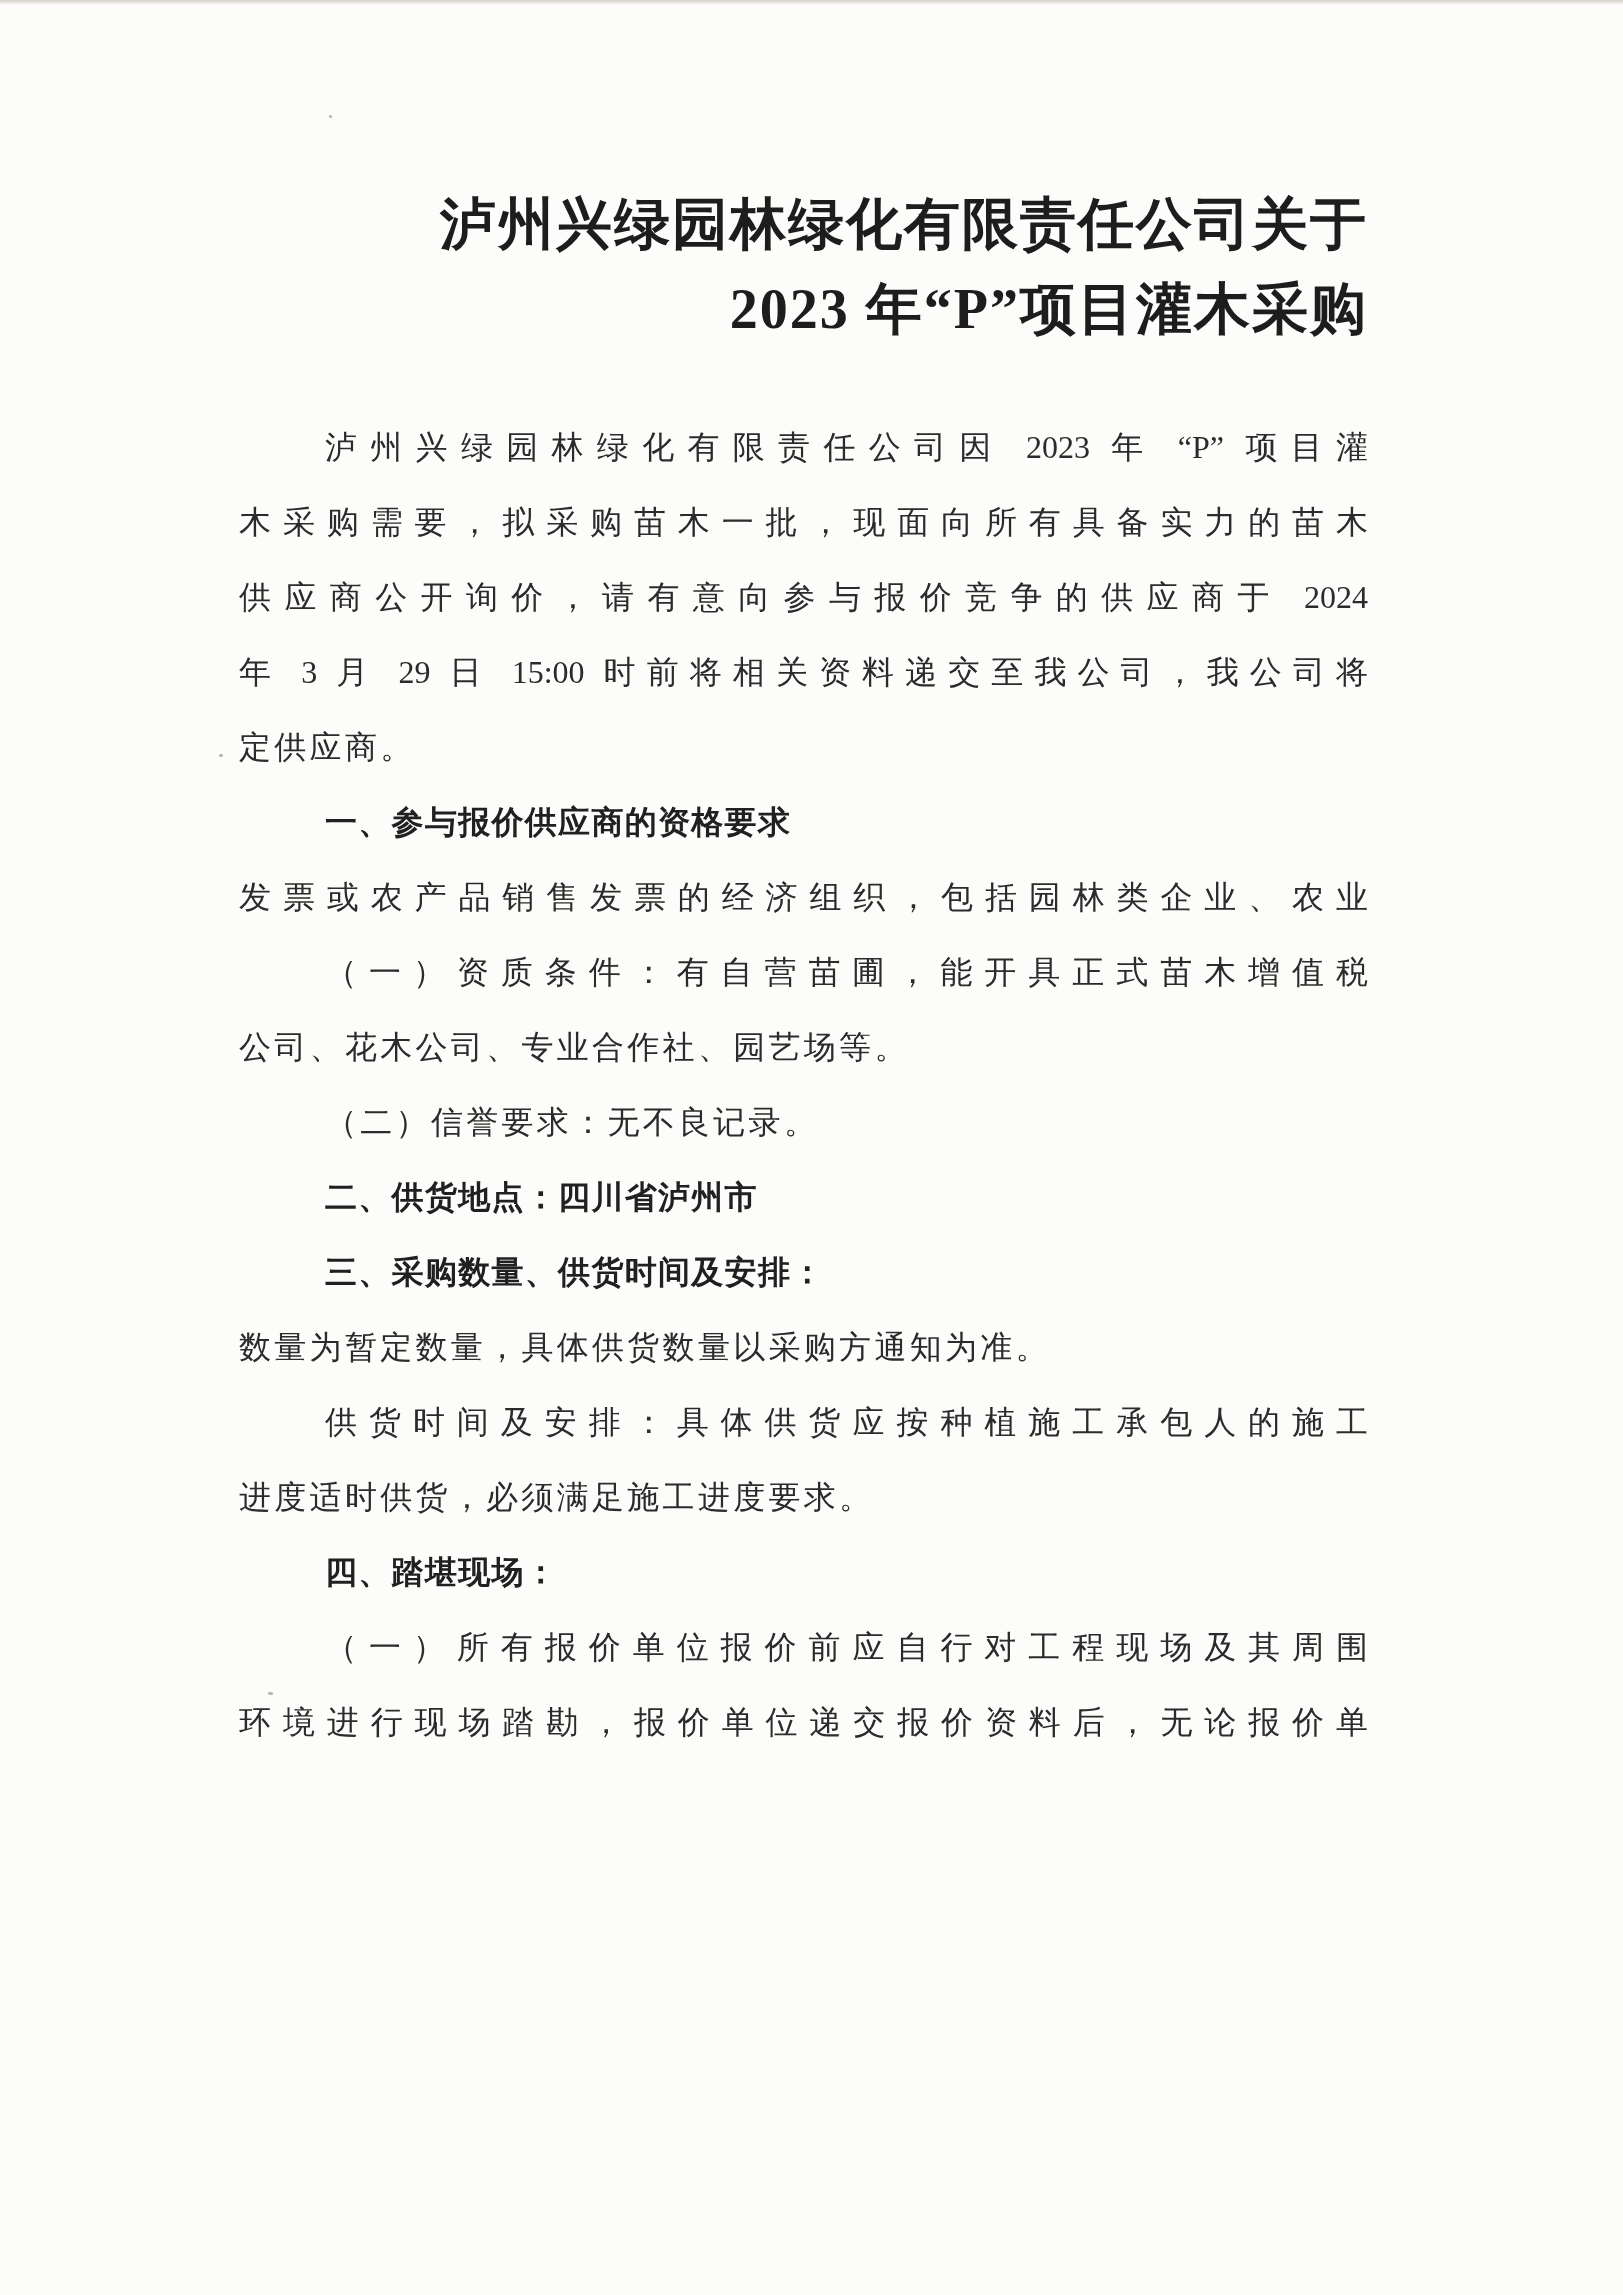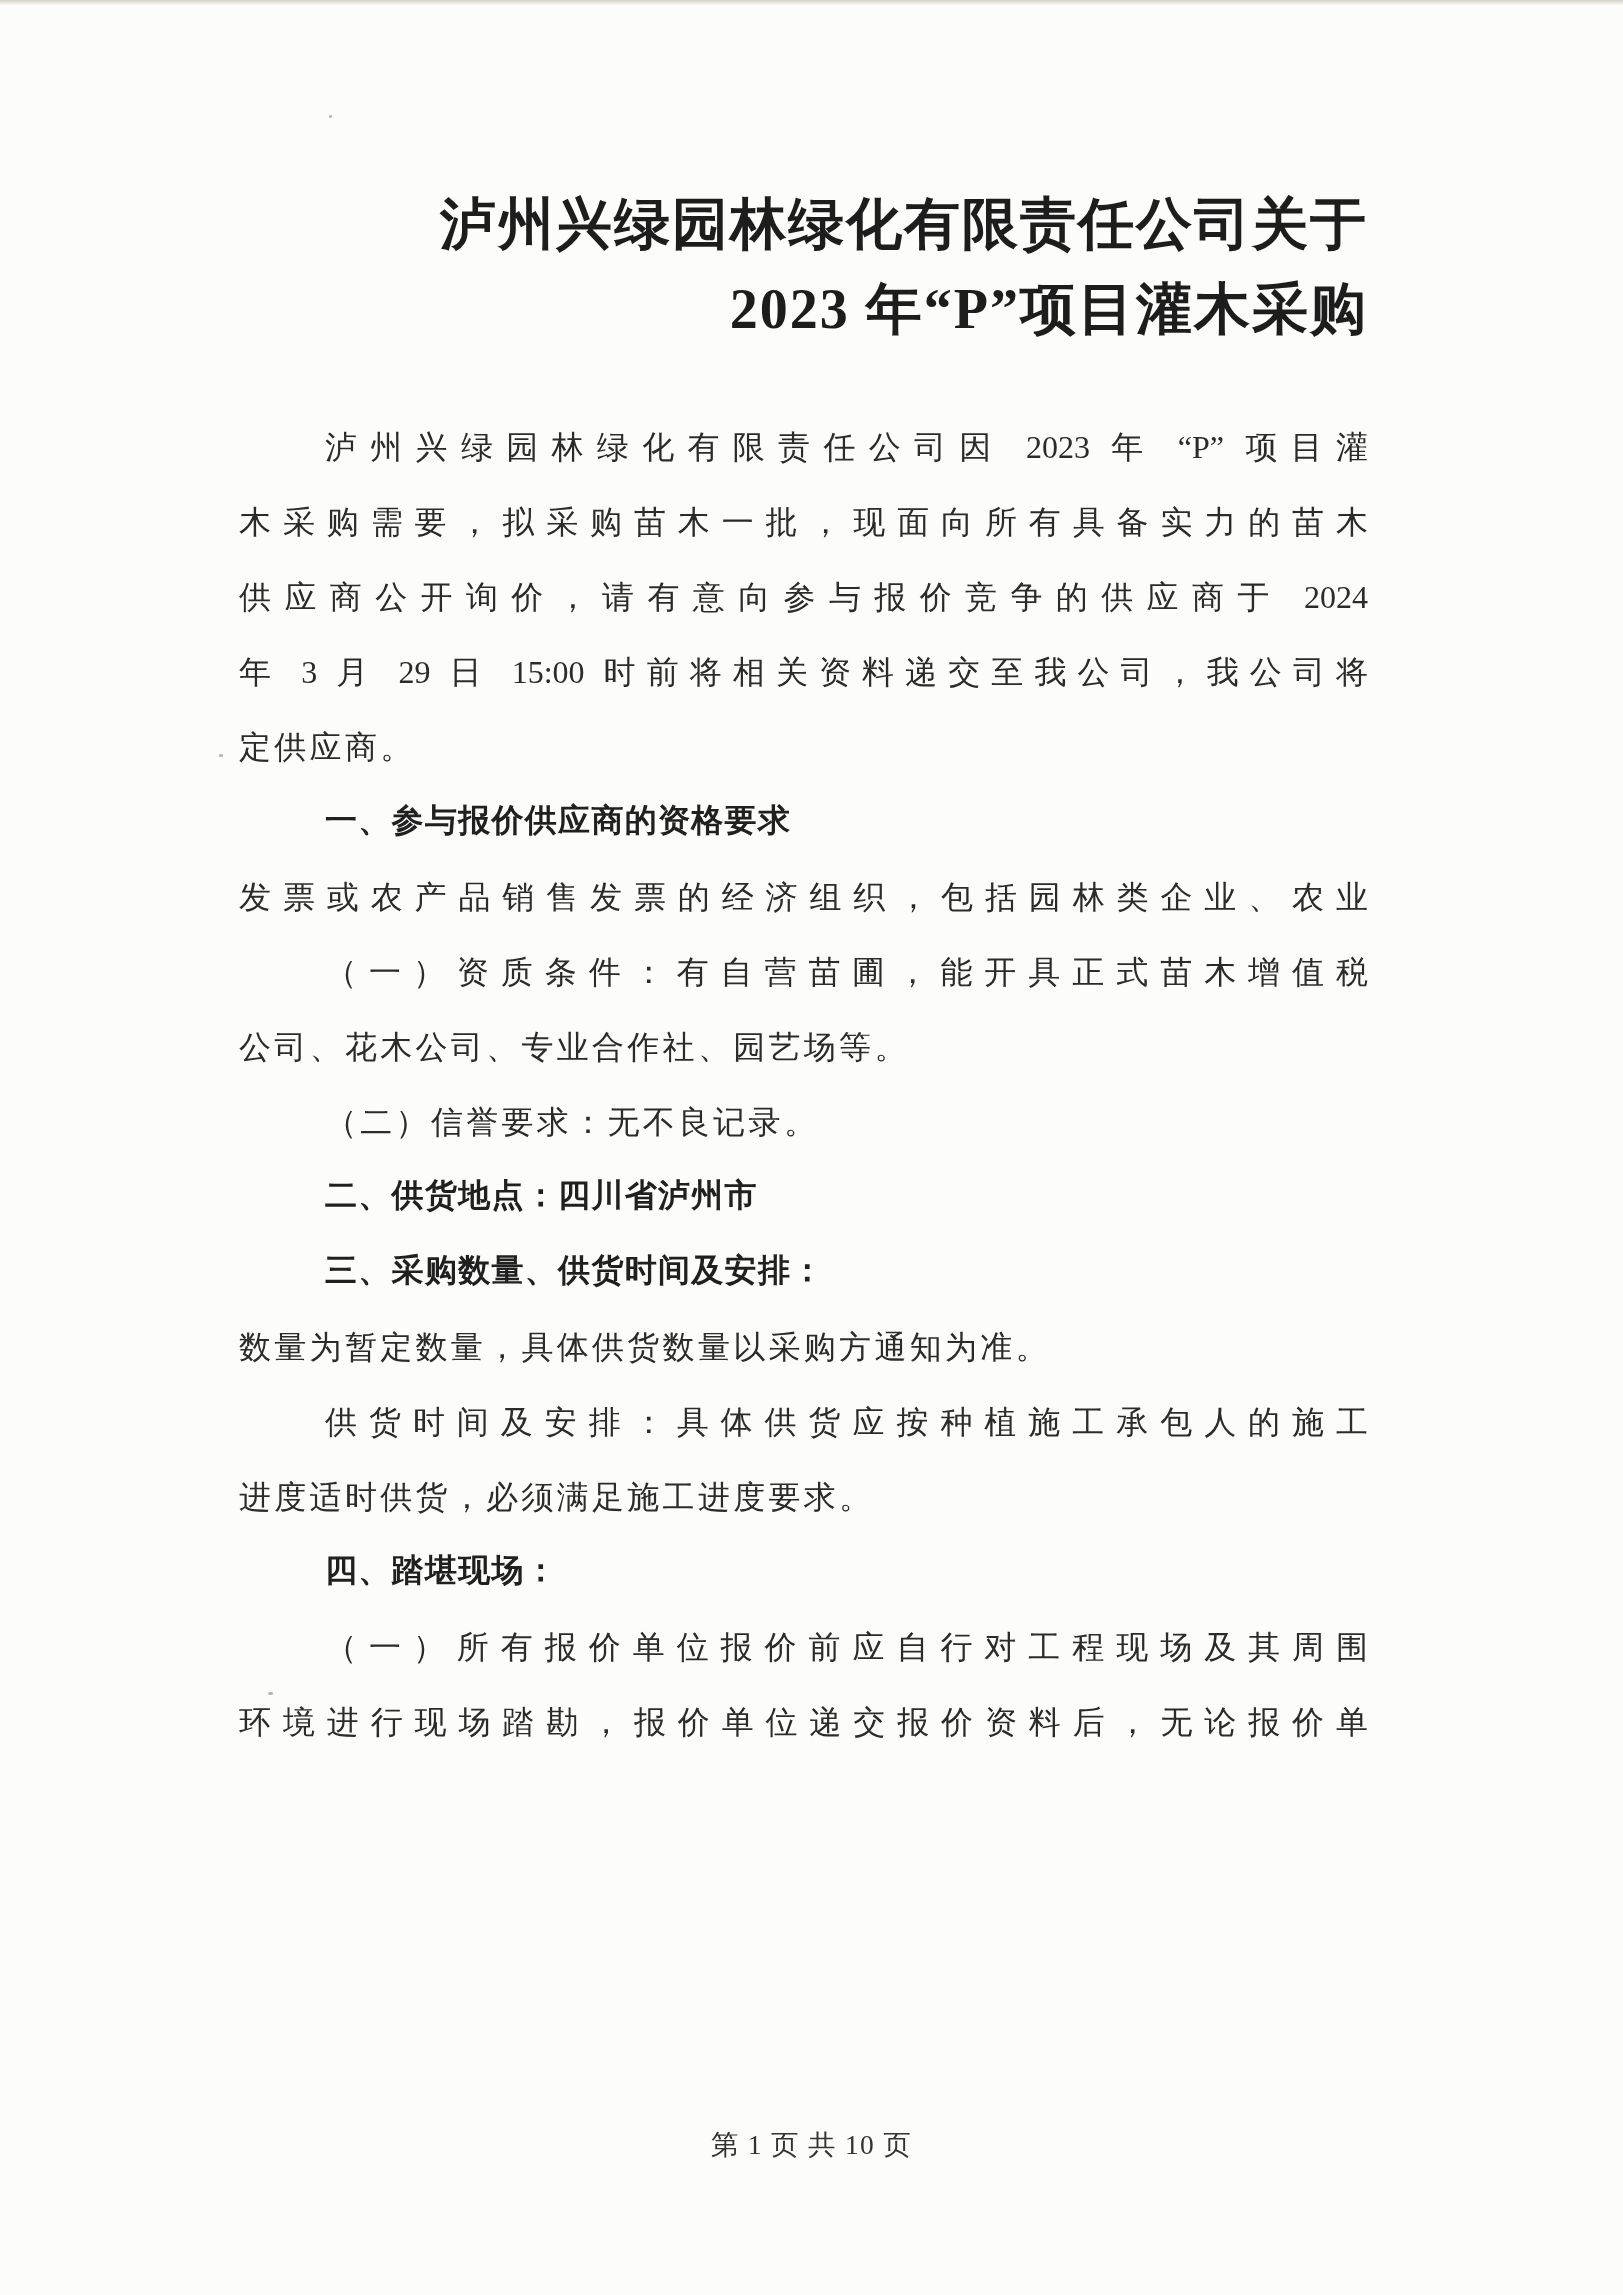--- a/index.html
+++ b/index.html
@@ -65,21 +65,21 @@
   }
   .ln.just {
     white-space: normal;
     letter-spacing: 0;
     text-align: justify;
     text-align-last: justify;
     -moz-text-align-last: justify;
   }
   .ln.ind { text-indent: 86px; }
   .ln.head {
-    font-family: Liberation Mono, monospace;
+    font-family: Liberation Serif, serif;
     font-weight: 700;
     letter-spacing: 1.3px;
     color: #202020;
   }
   .footer {
     position: absolute;
     left: 0;
     top: 2125px;
     width: 100%;
     text-align: center;
@@ -122,16 +122,15 @@
       <div class="ln">数量为暂定数量，具体供货数量以采购方通知为准。</div>
       <div class="ln ind just">供货时间及安排：具体供货应按种植施工承包人的施工</div>
       <div class="ln">进度适时供货，必须满足施工进度要求。</div>
       <div class="ln ind head">四、踏堪现场：</div>
       <div class="ln ind just">（一）所有报价单位报价前应自行对工程现场及其周围</div>
       <div class="ln just">环境进行现场踏勘，报价单位递交报价资料后，无论报价单</div>
     </div>
 
   </div>
 
-  <div class="footer">第 1 页 共 10 页</div>
 
 </div>
 
 
 </body></html>

